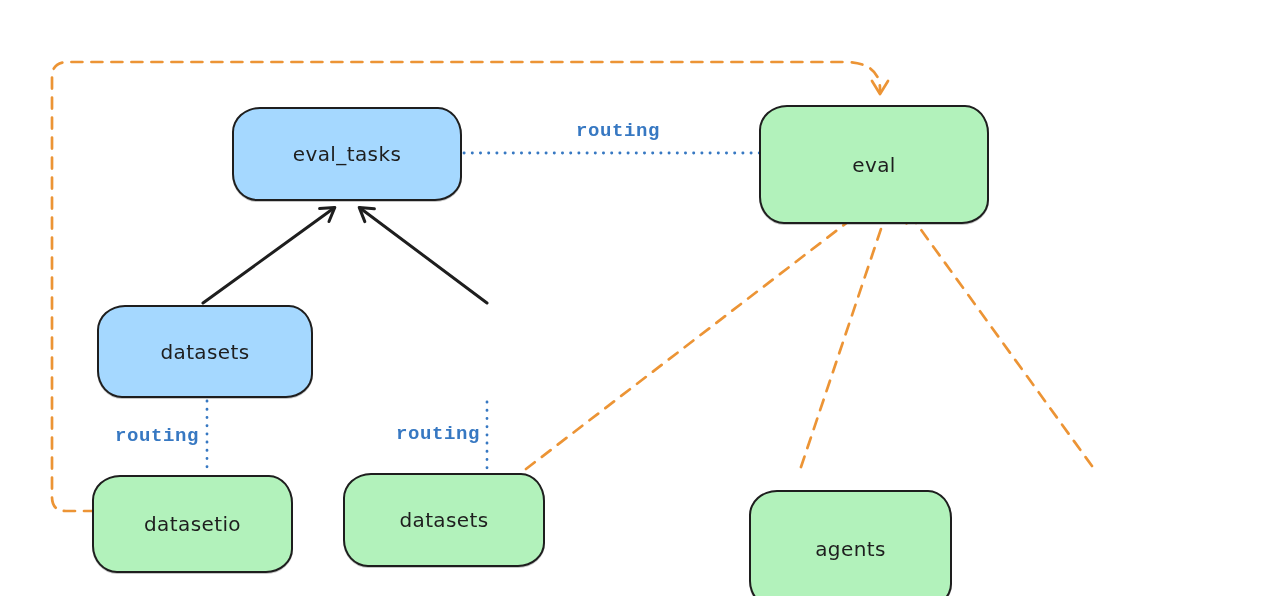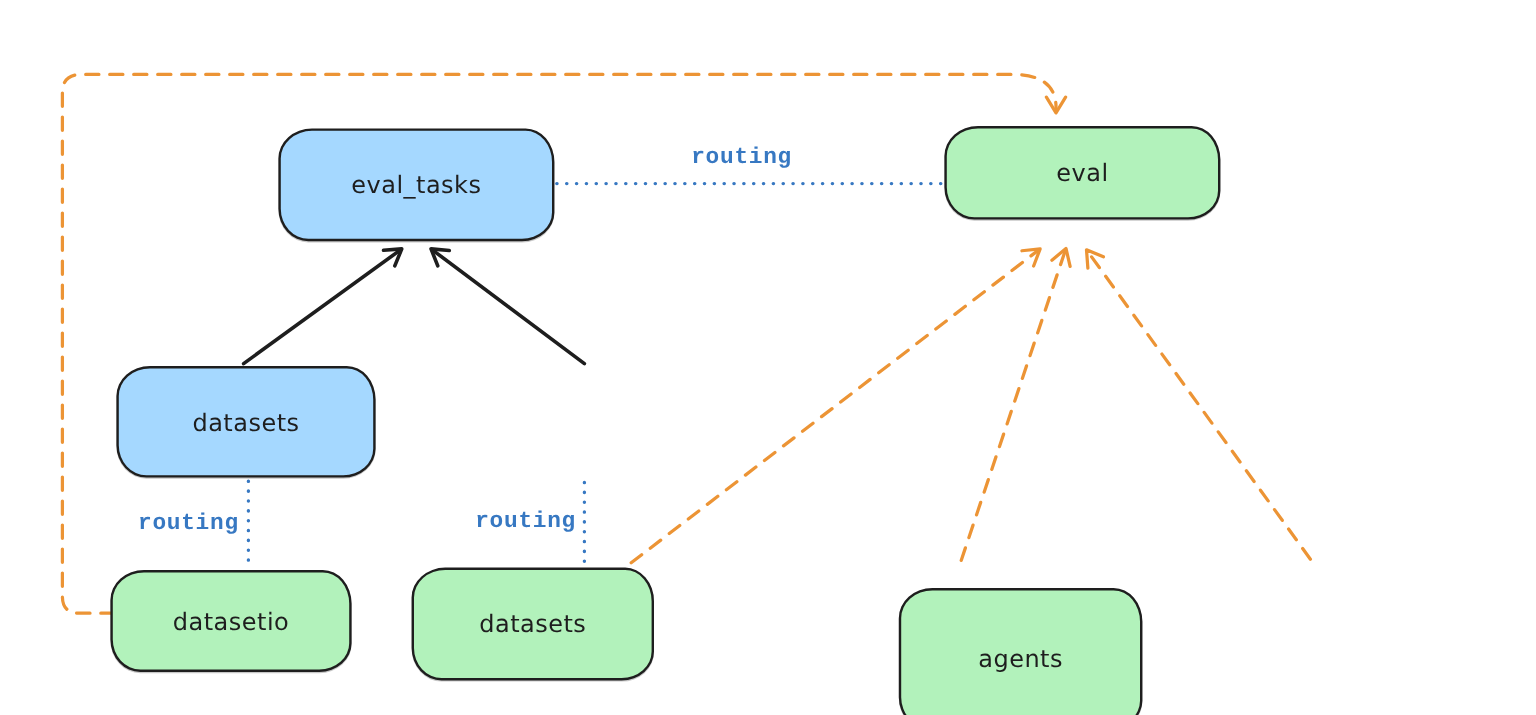--- a/index.html
+++ b/index.html
@@ -65,24 +65,24 @@
     font-size: 20px;
     letter-spacing: 0.4px;
     color: var(--stroke, #1e1e1e);
     border-radius: 28px 24px 27px 25px / 25px 28px 24px 27px;
     box-shadow: 0 1px 0 rgba(30,30,30,0.25);
   }
   .node.blue  { background: var(--blue-fill, #a5d8ff); }
   .node.green { background: var(--green-fill, #b2f2bb); }
 
   .node-eval-tasks        { left: 232px;  top: 107px; width: 230px; height: 94px; justify-content: center; }
-  .node-eval              { left: 787px;  top: 105px; width: 230px; height: 78px; }
+  .node-eval              { left: 759px;  top: 105px; width: 230px; height: 119px; }
   .node-datasets          { left: 97px;   top: 305px; width: 216px; height: 93px; }
   .node-scoring-functions { left: 382px;  top: 307px; width: 226px; height: 93px; }
-  .node-datasetio         { left: 92px;   top: 475px; width: 201px; height: 85px; }
+  .node-datasetio         { left: 92px;   top: 475px; width: 201px; height: 98px; }
   .node-scoring           { left: 343px;  top: 473px; width: 202px; height: 94px; }
   .node-agents            { left: 705px;  top: 490px; width: 203px; height: 118px; margin-left: 44px; }
   .node-inference         { left: 982px;  top: 469px; width: 198px; height: 93px; }
 
   .edge-label {
     position: absolute;
     transform: translate(-50%, -50%);
     color: var(--routing-blue, #3778c2);
     font-size: 19px;
     font-weight: 700;

